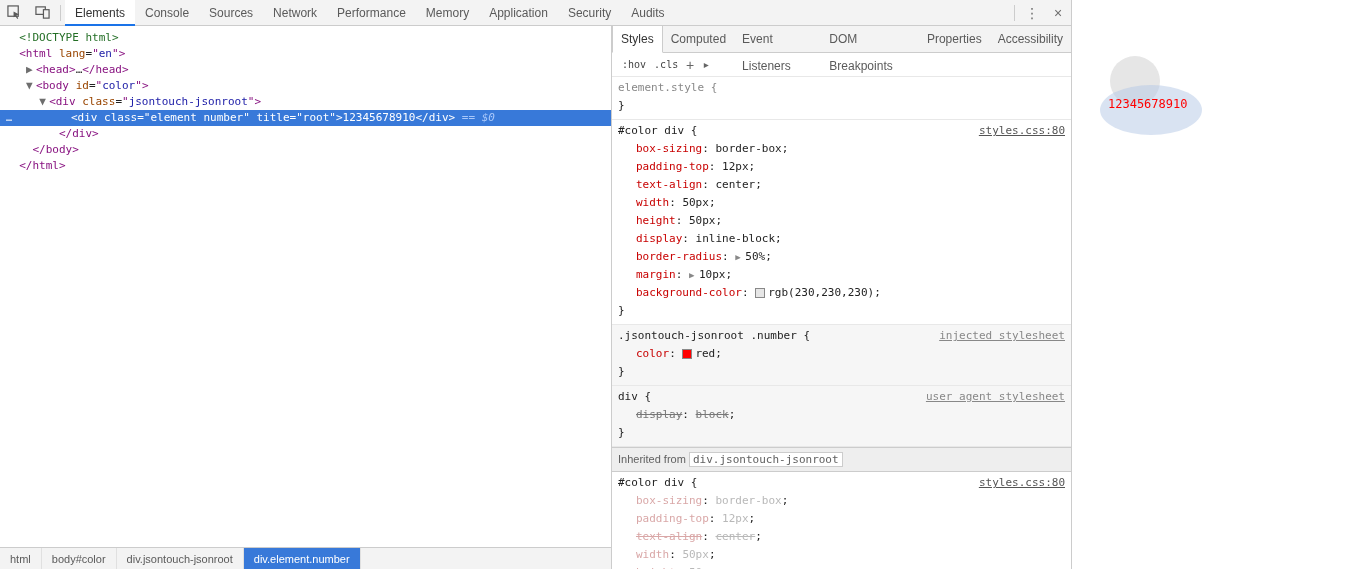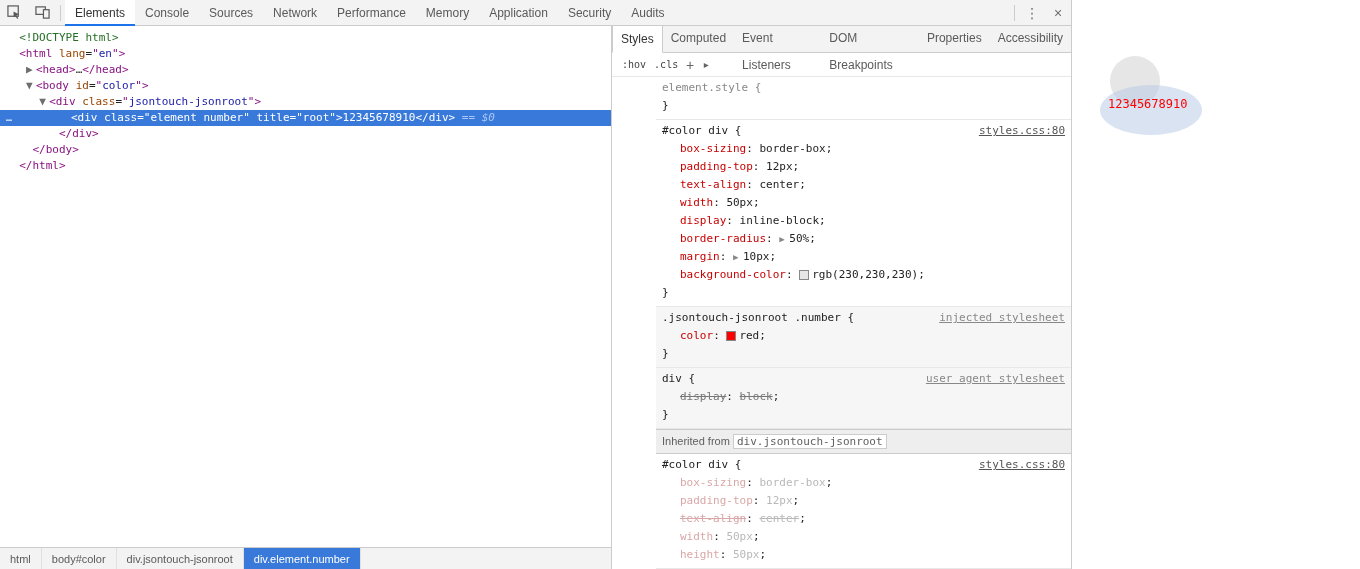--- a/index.html
+++ b/index.html
@@ -37,32 +37,32 @@
 .dom-selected .tag, .dom-selected .attr-name, .dom-selected .attr-val, .dom-selected .txt { color: #fff; }
 .dom-selected .bold { font-weight: normal; }
 .dom-selected .eq { color: #a8c7fa; font-style: italic; }
 
 
 .breadcrumb { height: 22px; background: #f3f3f3; border-top: 1px solid #ccc; display: flex; align-items: center; font-size: 11px; color: #5a5a5a; }
 .breadcrumb .crumb { padding: 0 10px; height: 22px; line-height: 22px; border-right: 1px solid #e0e0e0; }
 .breadcrumb .crumb.active { background: #3879d9; color: #fff; }
 
 
-.styles-tabs { height: 27px; background: #f3f3f3; border-bottom: 1px solid #ccc; display: flex; align-items: flex-end; font-size: 12px; color: #5a5a5a; }
+.styles-tabs { height: 27px; background: #f3f3f3; border-bottom: 1px solid #ccc; display: flex; align-items: center; font-size: 12px; color: #5a5a5a; }
 .styles-tabs .stab { padding: 0 8px; height: 27px; line-height: 27px; }
 .styles-tabs .stab.active { background: #fff; border: 1px solid #ccc; border-bottom: 1px solid #fff; border-top: none; color: #333; margin-bottom: -1px; }
 
 
 .filter-row { height: 24px; border-bottom: 1px solid #e8e8e8; display: flex; align-items: center; padding: 0 6px; font-size: 11px; color: #999; }
 .filter-row .filter-label { flex: 1; color: #999; }
 .filter-row .chip { font-family: Menlo, Consolas, monospace; color: #444; margin: 0 4px; font-size: 10px; }
 .filter-row .plus { width: 16px; text-align: center; color: #666; font-size: 14px; }
 
 
-.css-body { flex: 1; overflow: auto; font-family: Menlo, Consolas, monospace; font-size: 11px; line-height: 18px; margin-left: 44px; }
+.css-body { flex: 1; overflow: auto; font-family: Menlo, Consolas, monospace; font-size: 11px; line-height: 18px; }
 .rule { border-bottom: 1px solid #e8e8e8; padding: 2px 6px 4px 6px; position: relative; }
 .rule.gray { background: #f6f6f6; }
 .rule .origin { float: right; color: #888; font-size: 11px; text-decoration: underline; }
 .rule .origin a { color: #545454; text-decoration: underline; }
 .selector { color: #222; }
 .prop { padding-left: 18px; }
 .prop-name { color: #c80000; }
 .prop-val { color: #222; }
 .prop.dim .prop-name { color: #d9a7a7; }
 .prop.dim .prop-val { color: #b8b8b8; }
@@ -161,20 +161,21 @@
               <div class="selector" style="color:#888">element.style {</div>
               <div>}</div>
             </div>
             <div class="rule">
               <span class="origin"><a>styles.css:80</a></span>
               <div class="selector">#color div {</div>
               <div class="prop"><span class="prop-name">box-sizing</span>: <span class="prop-val">border-box</span>;</div>
               <div class="prop"><span class="prop-name">padding-top</span>: <span class="prop-val">12px</span>;</div>
               <div class="prop"><span class="prop-name">text-align</span>: <span class="prop-val">center</span>;</div>
               <div class="prop"><span class="prop-name">width</span>: <span class="prop-val">50px</span>;</div>
+              <div class="prop"><span class="prop-name">height</span>: <span class="prop-val">50px</span>;</div>
               <div class="prop"><span class="prop-name">display</span>: <span class="prop-val">inline-block</span>;</div>
               <div class="prop"><span class="prop-name">border-radius</span>: <span class="tri">▶</span><span class="prop-val">50%</span>;</div>
               <div class="prop"><span class="prop-name">margin</span>: <span class="tri">▶</span><span class="prop-val">10px</span>;</div>
               <div class="prop"><span class="prop-name">background-color</span>: <span class="swatch" style="background:#e6e6e6"></span><span class="prop-val">rgb(230,230,230)</span>;</div>
               <div>}</div>
             </div>
             <div class="rule gray">
               <span class="origin">injected stylesheet</span>
               <div class="selector">.jsontouch-jsonroot .number {</div>
               <div class="prop"><span class="prop-name">color</span>: <span class="swatch" style="background:#ff0000"></span><span class="prop-val">red</span>;</div>

